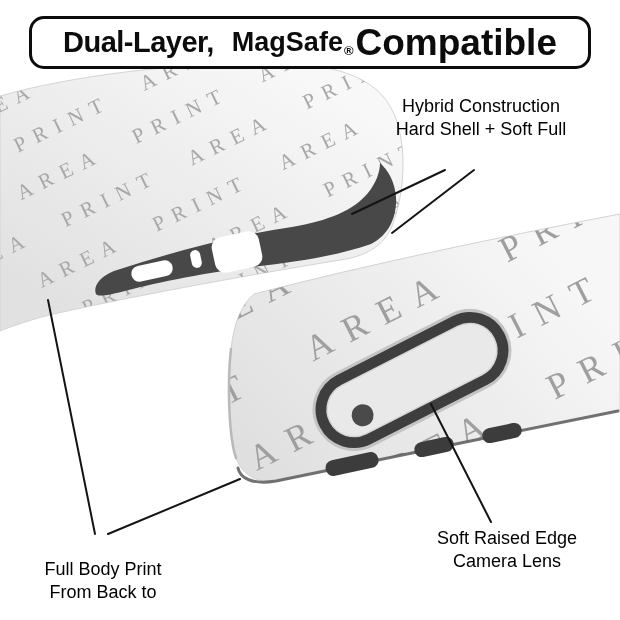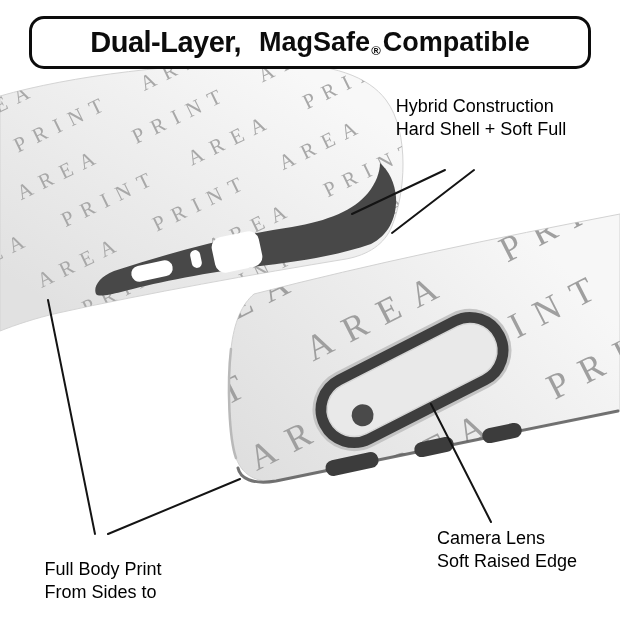--- a/index.html
+++ b/index.html
@@ -9,23 +9,23 @@
   }
   svg.scene{position:absolute;left:0;top:0;}
   .banner{
     position:absolute;left:29px;top:16px;width:562px;height:53px;box-sizing:border-box;
     border:3.5px solid #0c0c0c;border-radius:15px;background:#ffffff;
     display:flex;align-items:center;justify-content:center;z-index:5;
   }
   .banner .b1{font-size:29px;font-weight:bold;color:#0c0c0c;letter-spacing:-0.5px;}
   .banner .b2{font-size:27px;font-weight:bold;color:#0c0c0c;margin-left:18px;}
   .banner .breg{font-size:13px;font-weight:bold;color:#0c0c0c;align-self:flex-end;margin:0 2px 8px 1px;}
-  .banner .b3{font-size:27px;font-weight:bold;color:#0c0c0c;margin-left:0;}
+  .banner .b3{font-size:37px;font-weight:bold;color:#0c0c0c;margin-left:0;}
   .callout{
-    position:absolute;transform:translateX(-50%);text-align:left;
+    position:absolute;transform:translateX(-50%);text-align:center;
     font-size:18px;line-height:23px;color:#000;white-space:nowrap;z-index:4;
   }
   .pat1 text{font-family:"Liberation Serif",serif;font-size:21px;letter-spacing:9px;word-spacing:22px;fill:#a8a8a8;}
   .pat2 text{font-family:"Liberation Serif",serif;font-size:36px;letter-spacing:15px;word-spacing:38px;fill:#9f9f9f;}
 </style>
 </head>
 <body>
 
 <svg class="scene" width="620" height="620" viewBox="0 0 620 620">
   <defs>
@@ -111,19 +111,19 @@
   <span class="b3">Compatible</span>
 </div>
 
 <div class="callout" style="left:481px;top:95px">
   <div>Hybrid Construction</div>
   <div>Hard Shell + Soft Full</div>
 </div>
 
 <div class="callout" style="left:103px;top:558px">
   <div>Full Body Print</div>
-  <div>From Sides to</div>
+  <div>From Back to</div>
 </div>
 
 <div class="callout" style="left:507px;top:527px">
+  <div>Soft Raised Edge</div>
   <div>Camera Lens</div>
-  <div>Soft Raised Edge</div>
 </div>
 
 </body></html>

